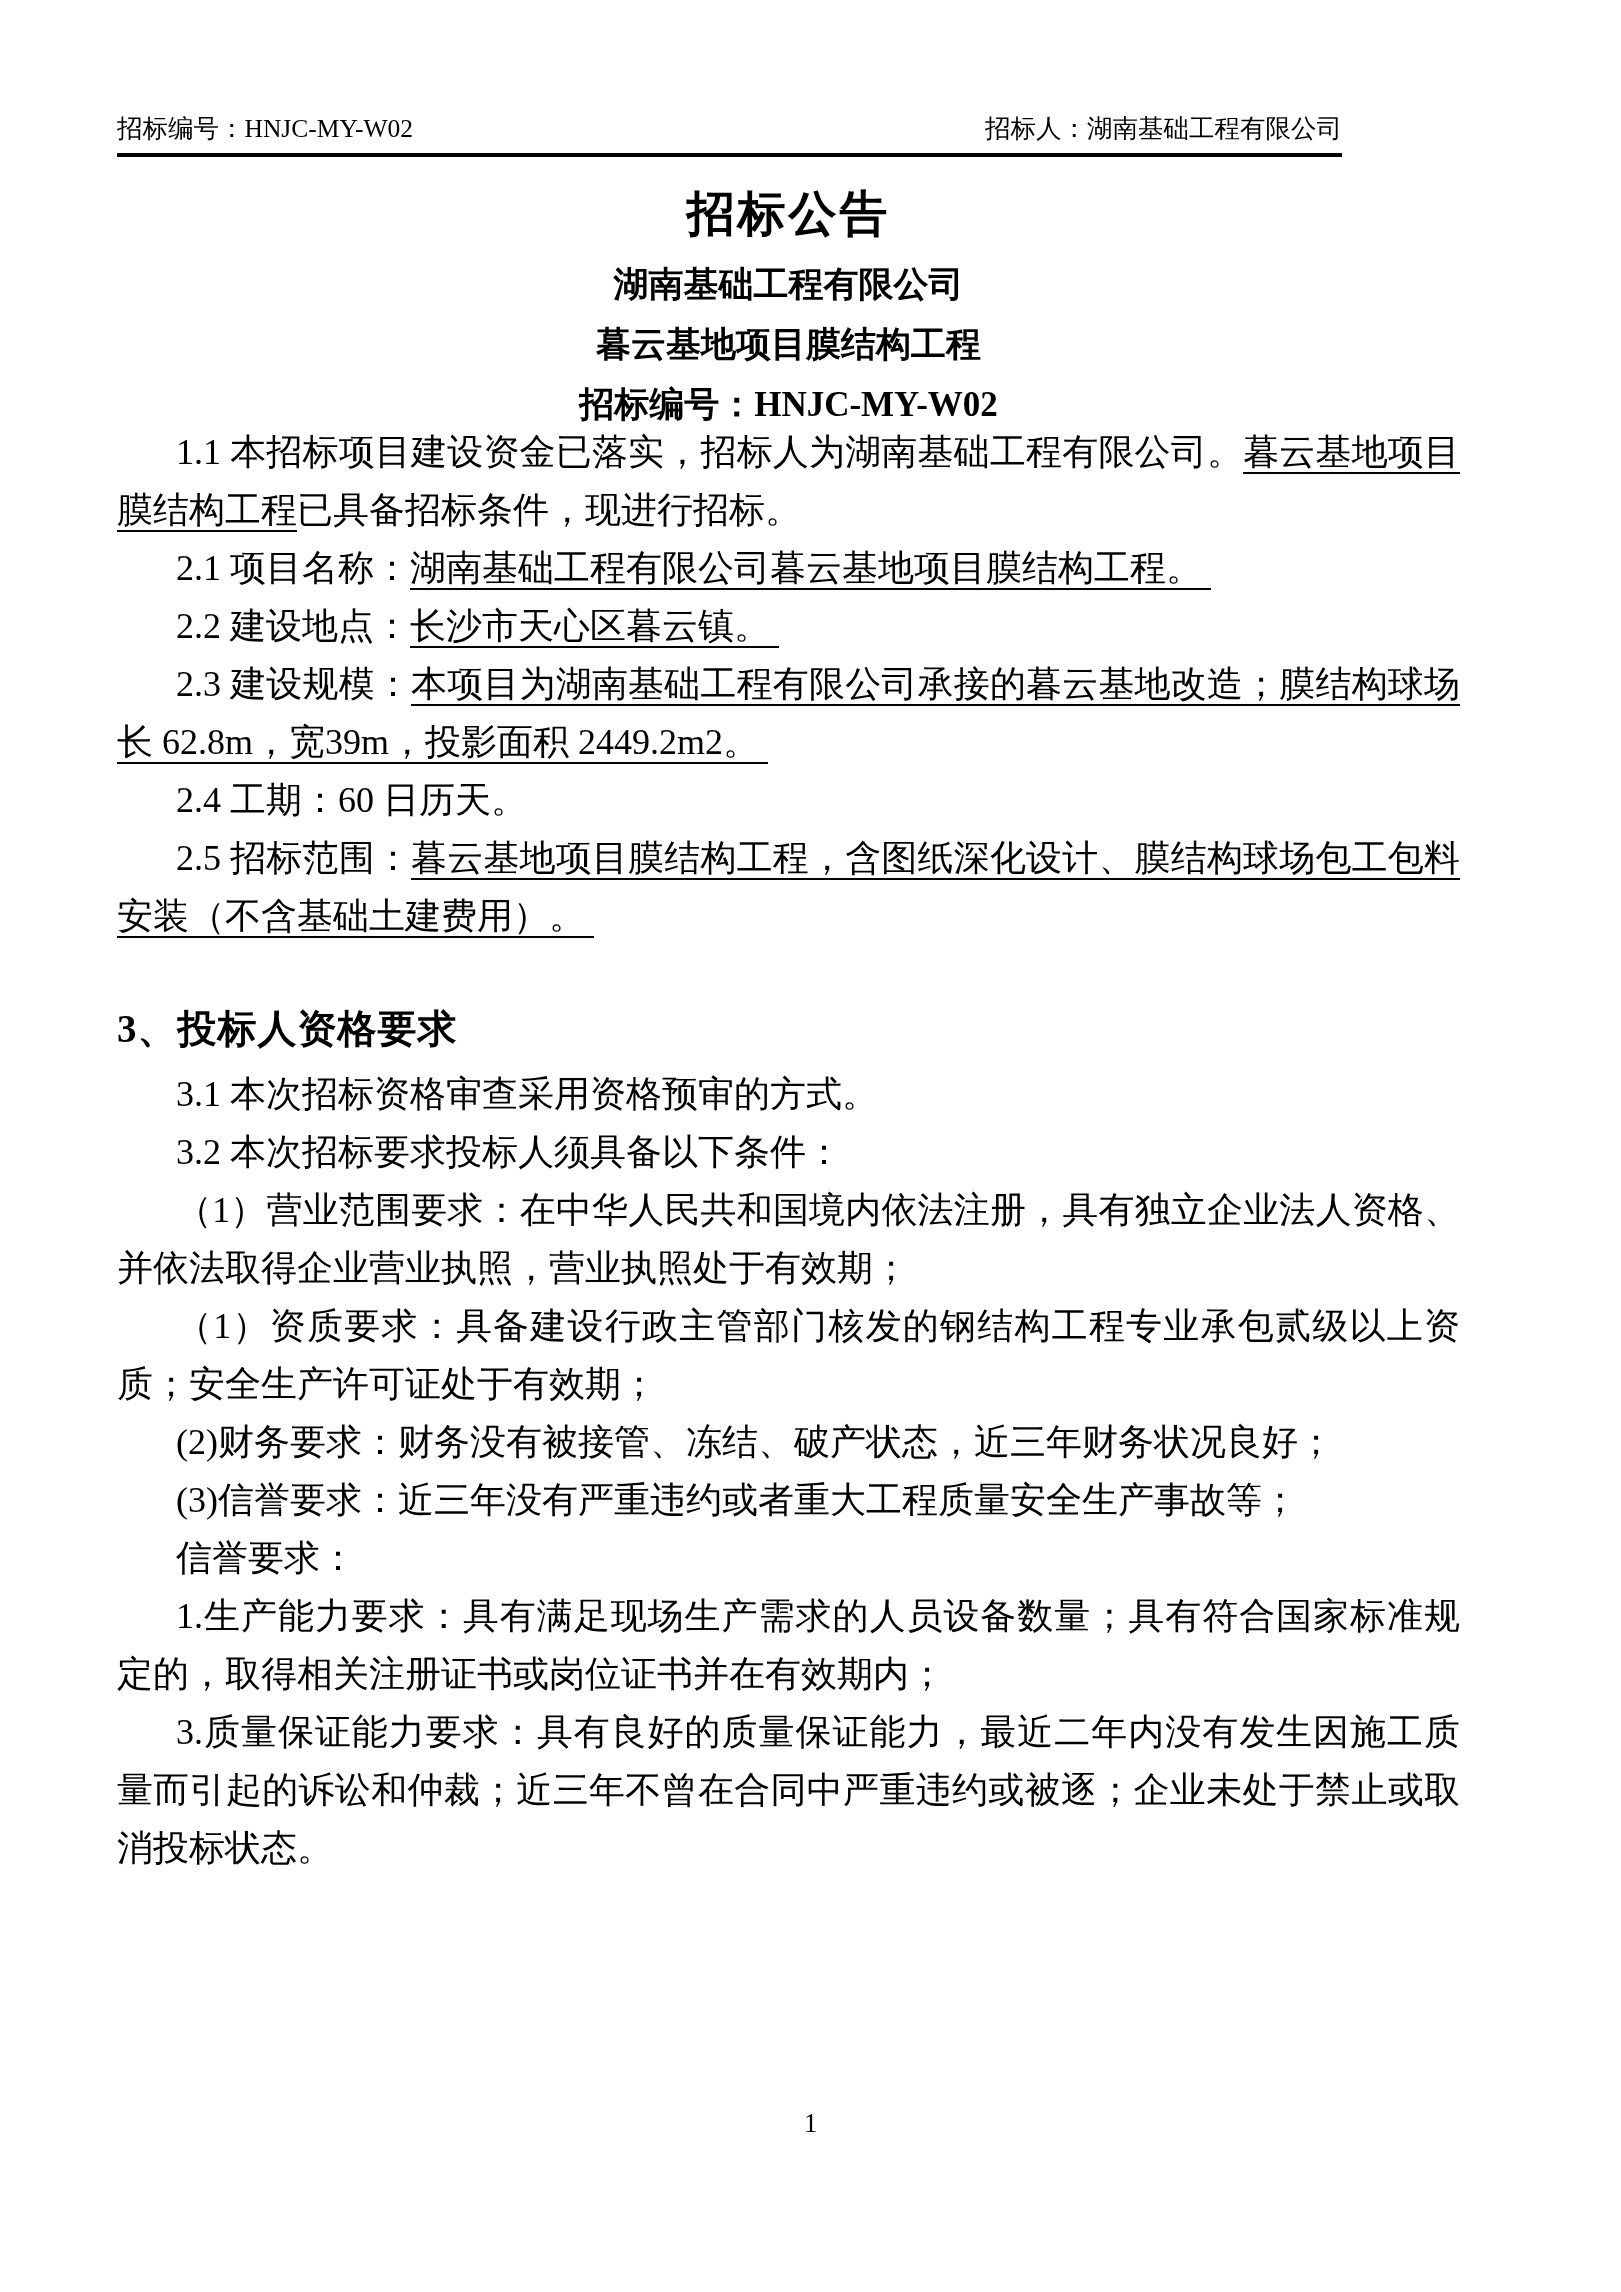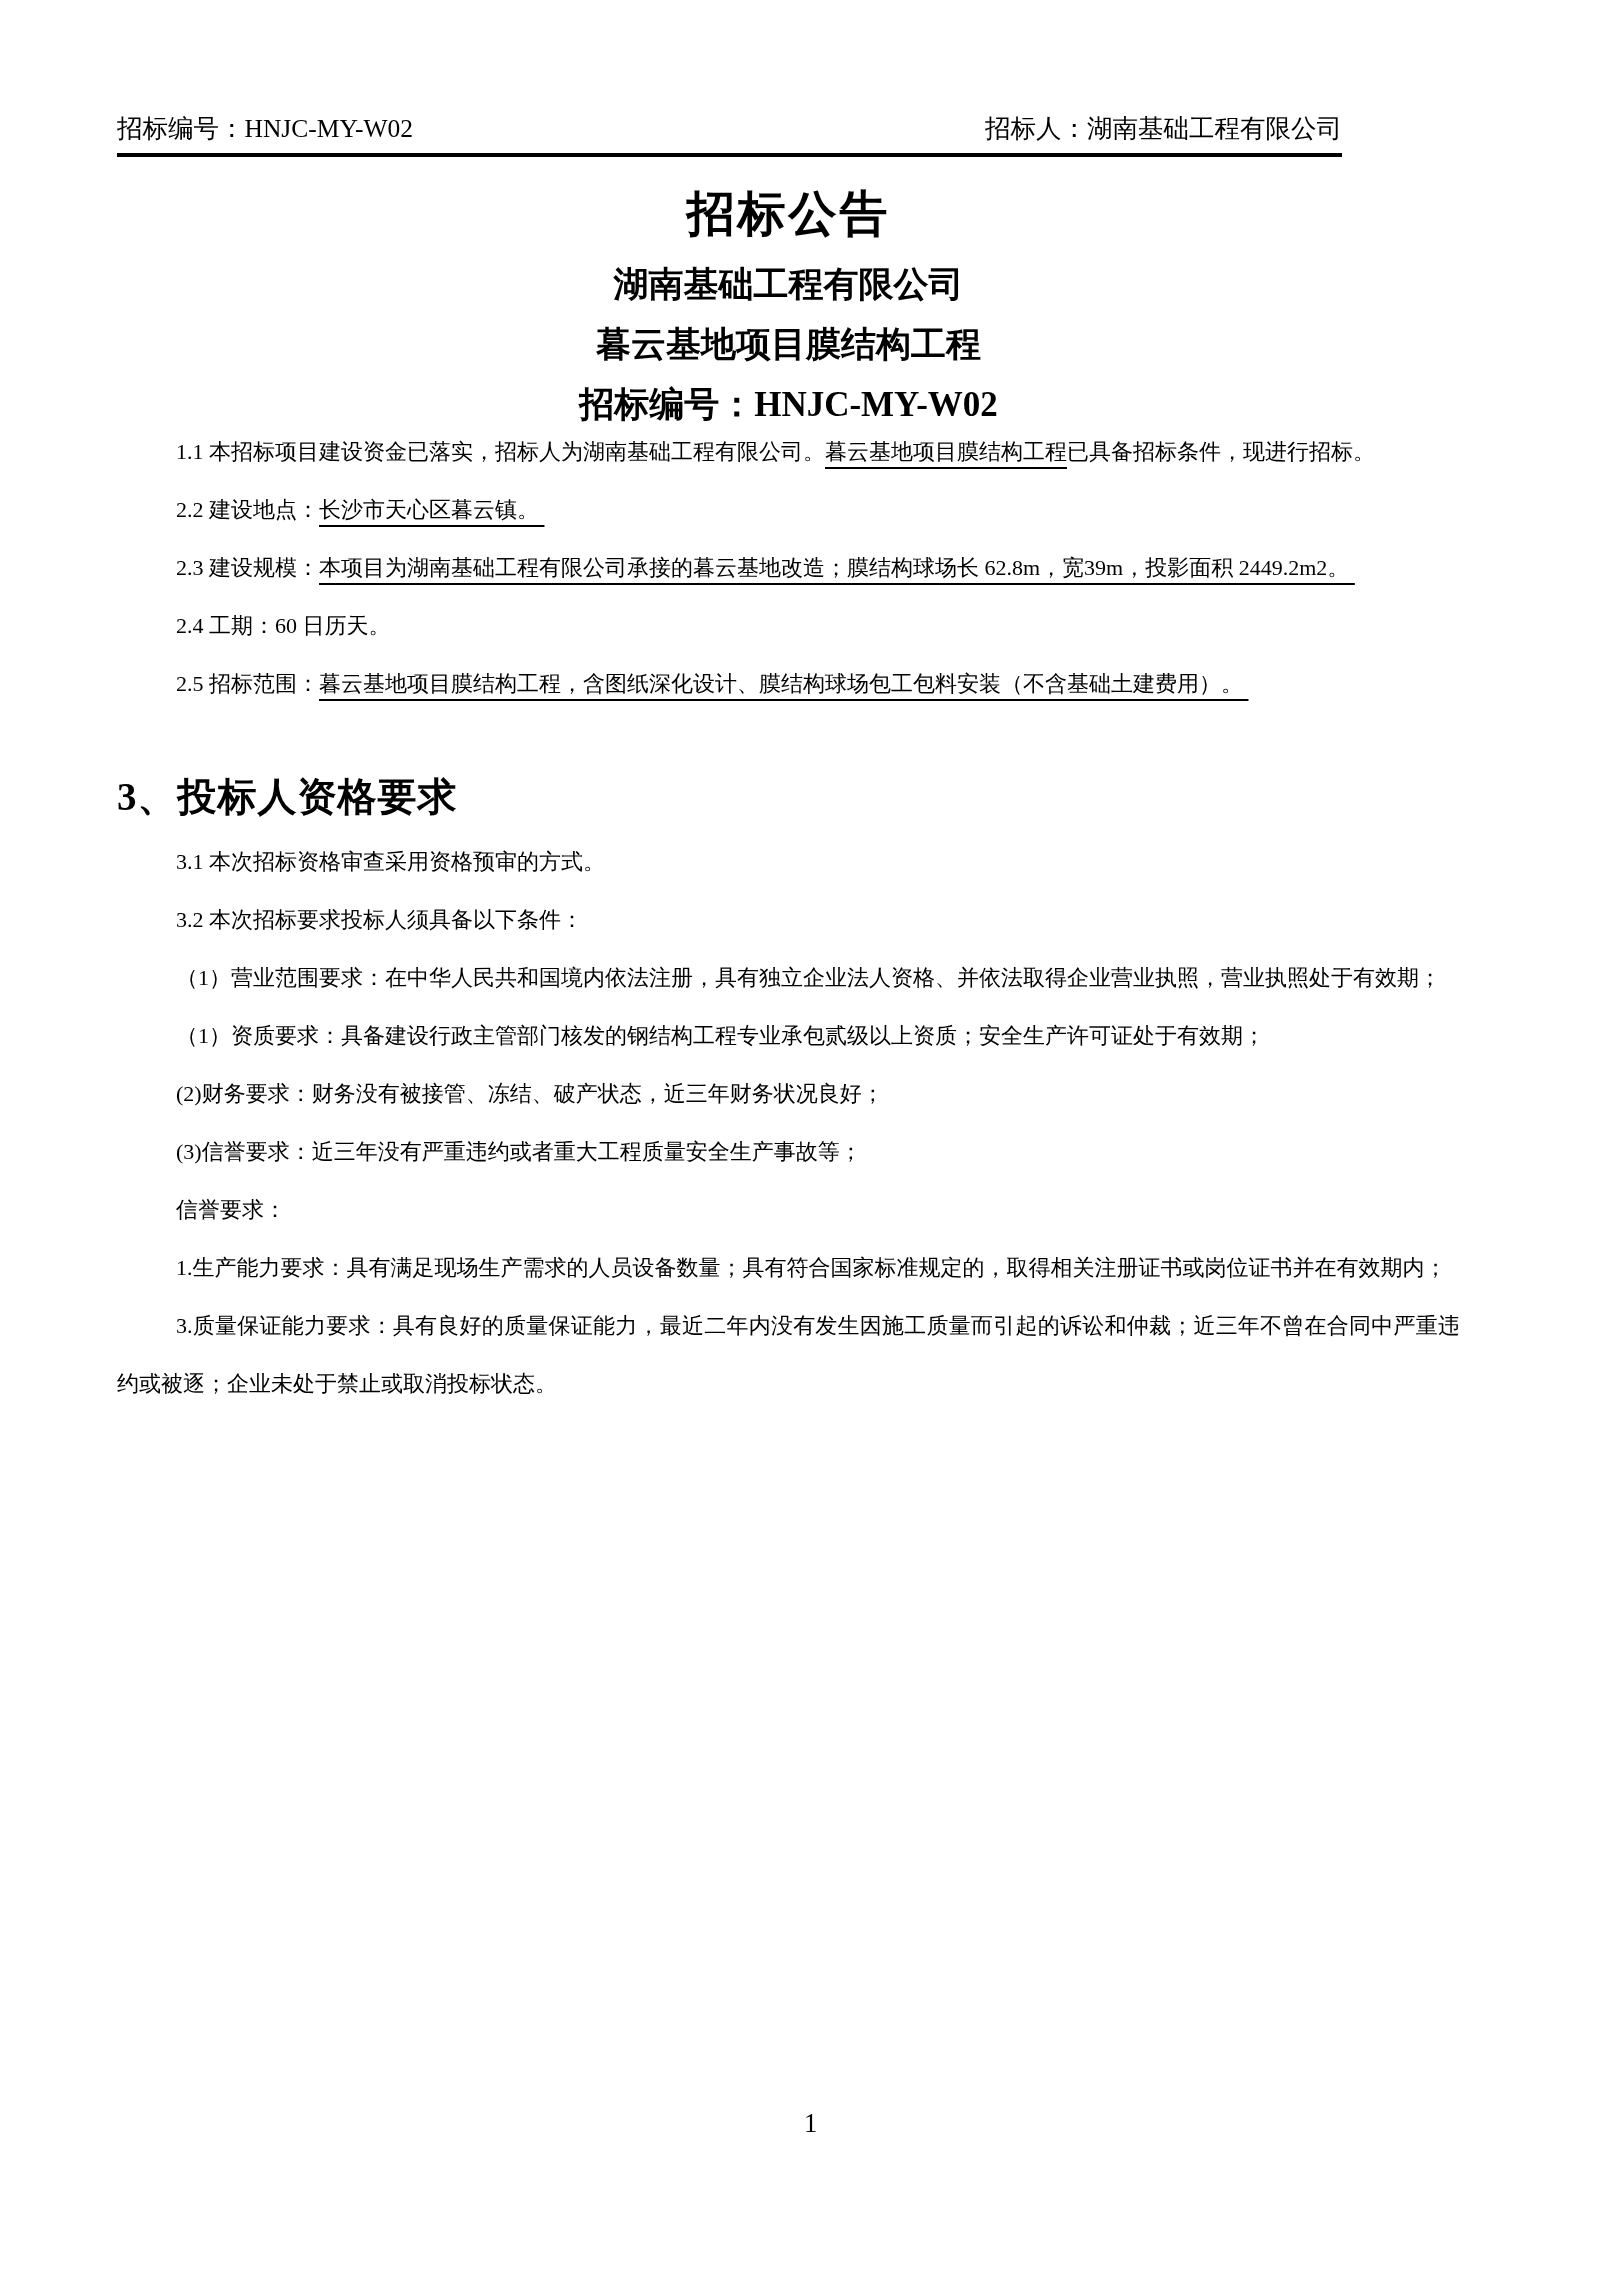--- a/index.html
+++ b/index.html
@@ -44,21 +44,21 @@
       line-height: 37px;
     }
     .sec-heading {
       font-size: 39px;
       font-weight: bold;
       margin: 59px 0 11.8px 0;
       line-height: 49px;
       letter-spacing: 1px;
     }
     .body-p {
-      font-size: 22px;
+      font-size: 36px;
       line-height: 58px;
       margin: 0;
       text-align: justify;
       text-indent: 59px;
     }
     .u {
       text-decoration: underline;
       text-underline-offset: 7.8px;
       text-decoration-thickness: 2px;
     }
@@ -83,20 +83,21 @@
   </div>
 
   <h1 class="doc-title">招标公告</h1>
 
   <div class="subtitle">湖南基础工程有限公司</div>
   <div class="subtitle">暮云基地项目膜结构工程</div>
   <div class="subtitle">招标编号：HNJC-MY-W02</div>
 
   <p class="body-p"><span>1.1 本招标项目建设资金已落实，招标人为湖南基础工程有限公司。</span><span class="u">暮云基地项目膜结构工程</span><span>已具备招标条件，现进行招标。</span></p>
 
+  <p class="body-p"><span>2.1 项目名称：</span><span class="u">湖南基础工程有限公司暮云基地项目膜结构工程。&nbsp;</span></p>
   <p class="body-p"><span>2.2 建设地点：</span><span class="u">长沙市天心区暮云镇。&nbsp;</span></p>
   <p class="body-p"><span>2.3 建设规模：</span><span class="u">本项目为湖南基础工程有限公司承接的暮云基地改造；膜结构球场长 62.8m，宽39m，投影面积 2449.2m2。&nbsp;</span></p>
   <p class="body-p"><span>2.4 工期：</span><span>60 日历天。</span></p>
   <p class="body-p"><span>2.5 招标范围：</span><span class="u">暮云基地项目膜结构工程，含图纸深化设计、膜结构球场包工包料安装（不含基础土建费用）。&nbsp;</span></p>
 
   <h2 class="sec-heading">3、投标人资格要求</h2>
   <p class="body-p">3.1 本次招标资格审查采用资格预审的方式。</p>
   <p class="body-p">3.2 本次招标要求投标人须具备以下条件：</p>
   <p class="body-p">（1）营业范围要求：在中华人民共和国境内依法注册，具有独立企业法人资格、并依法取得企业营业执照，营业执照处于有效期；</p>
   <p class="body-p">（1）资质要求：具备建设行政主管部门核发的钢结构工程专业承包贰级以上资质；安全生产许可证处于有效期；</p>

